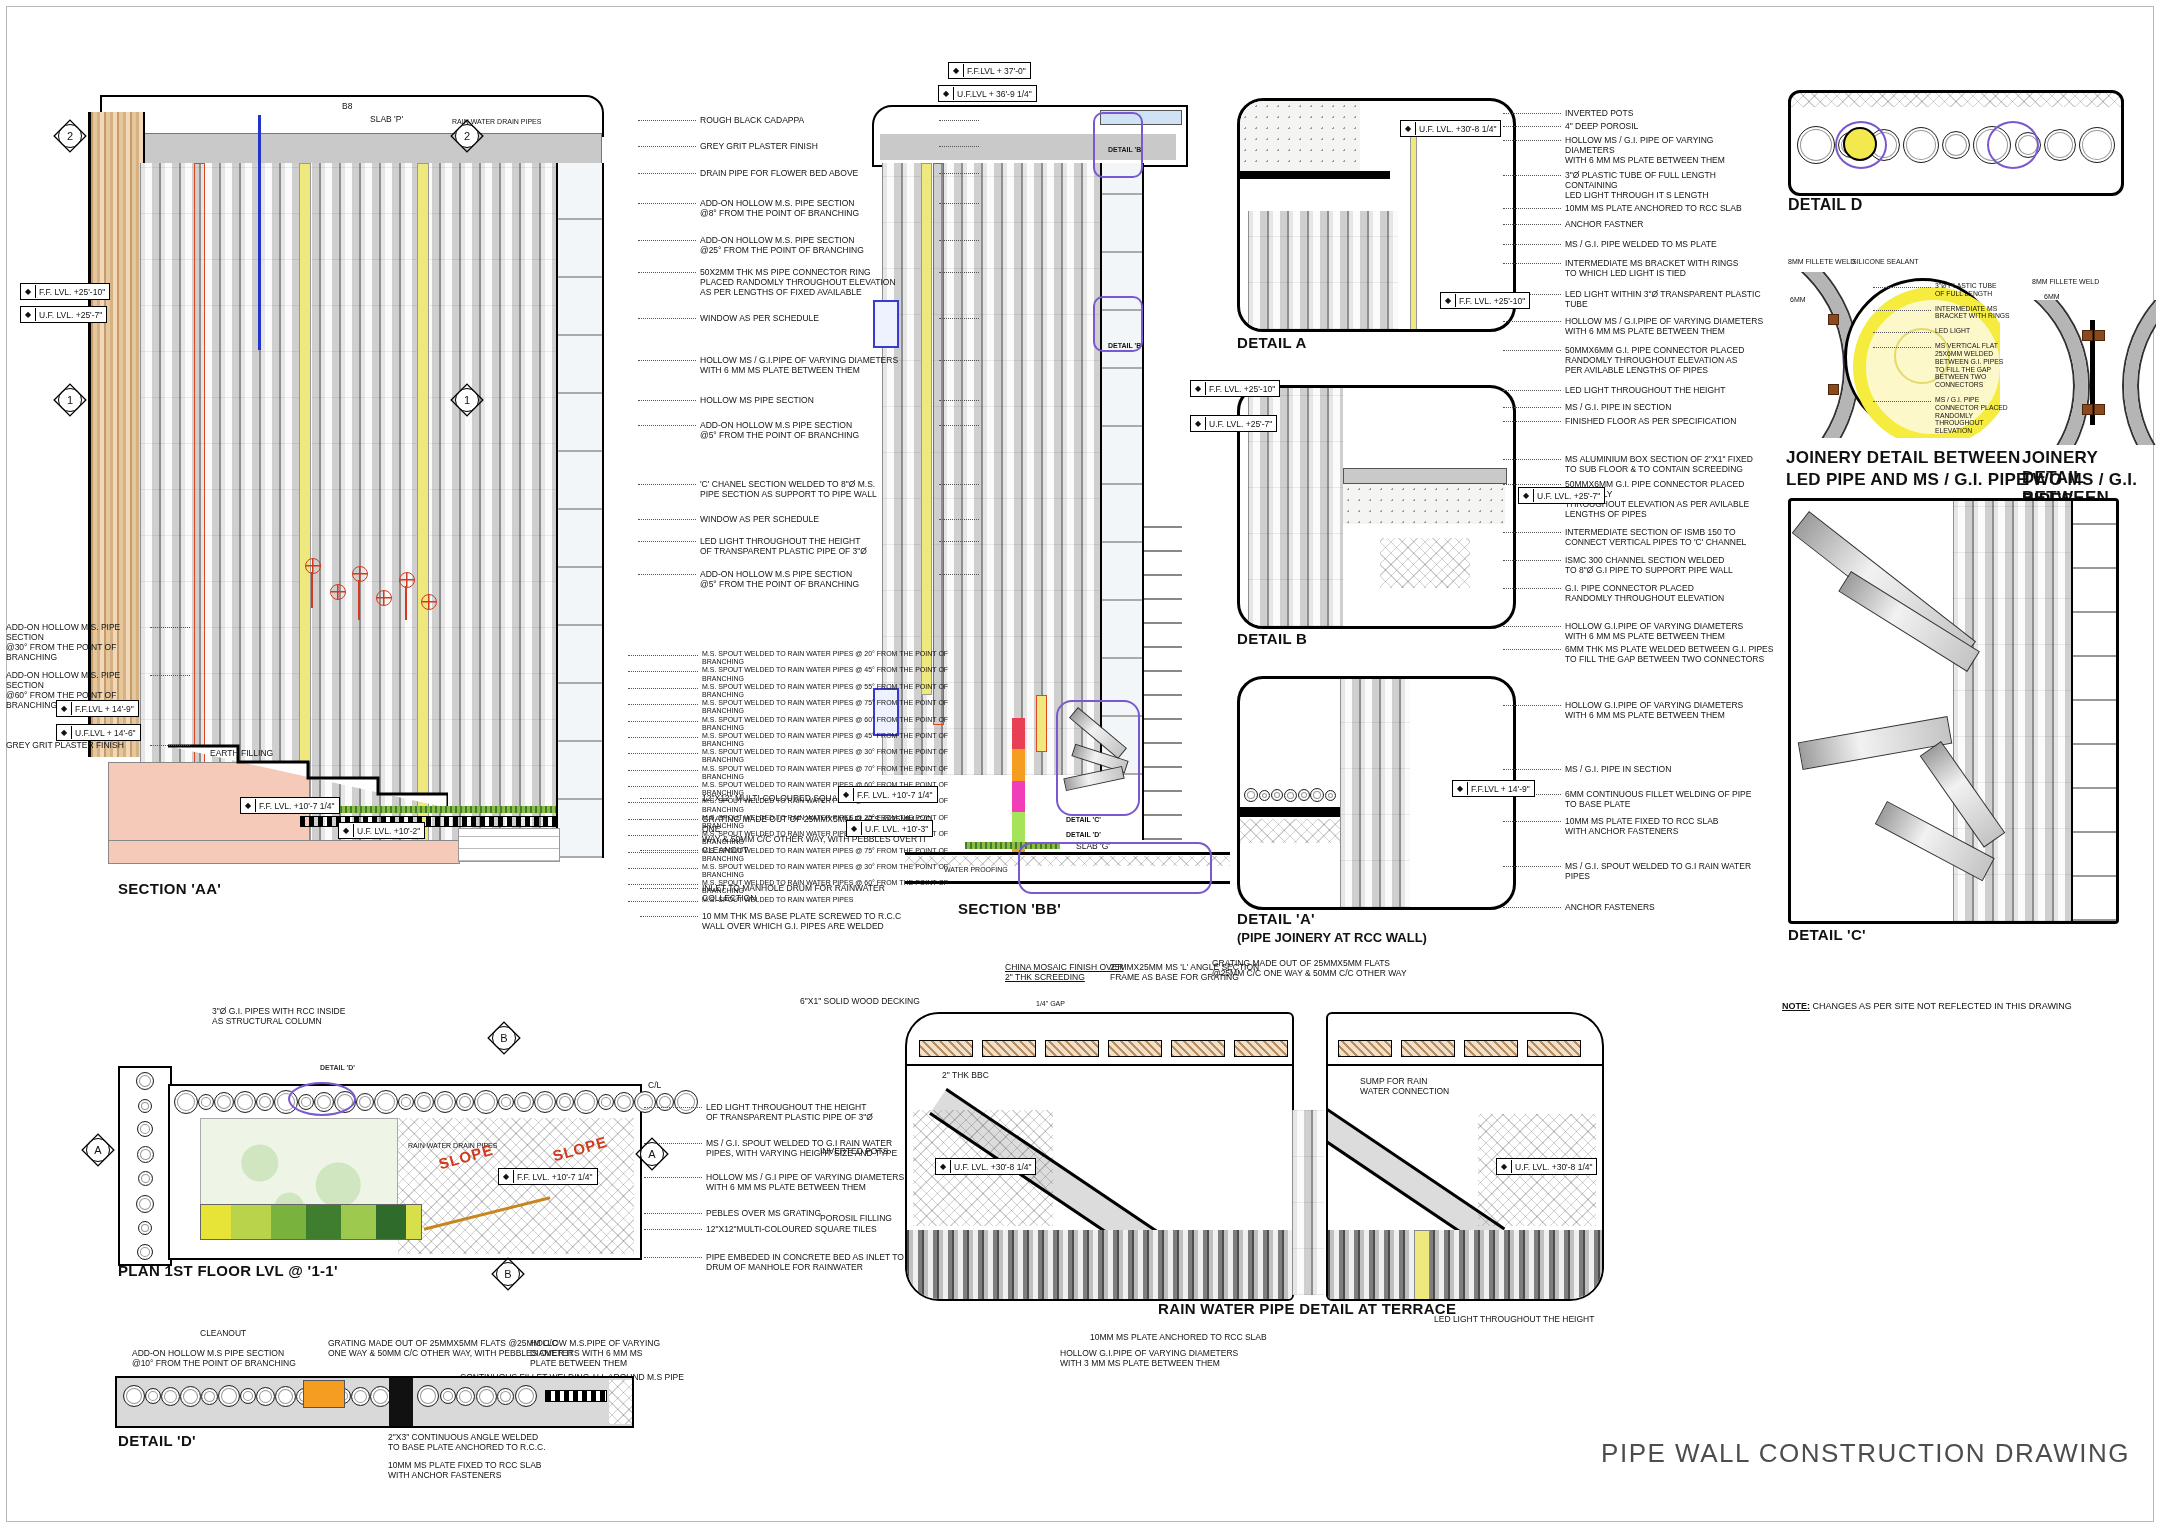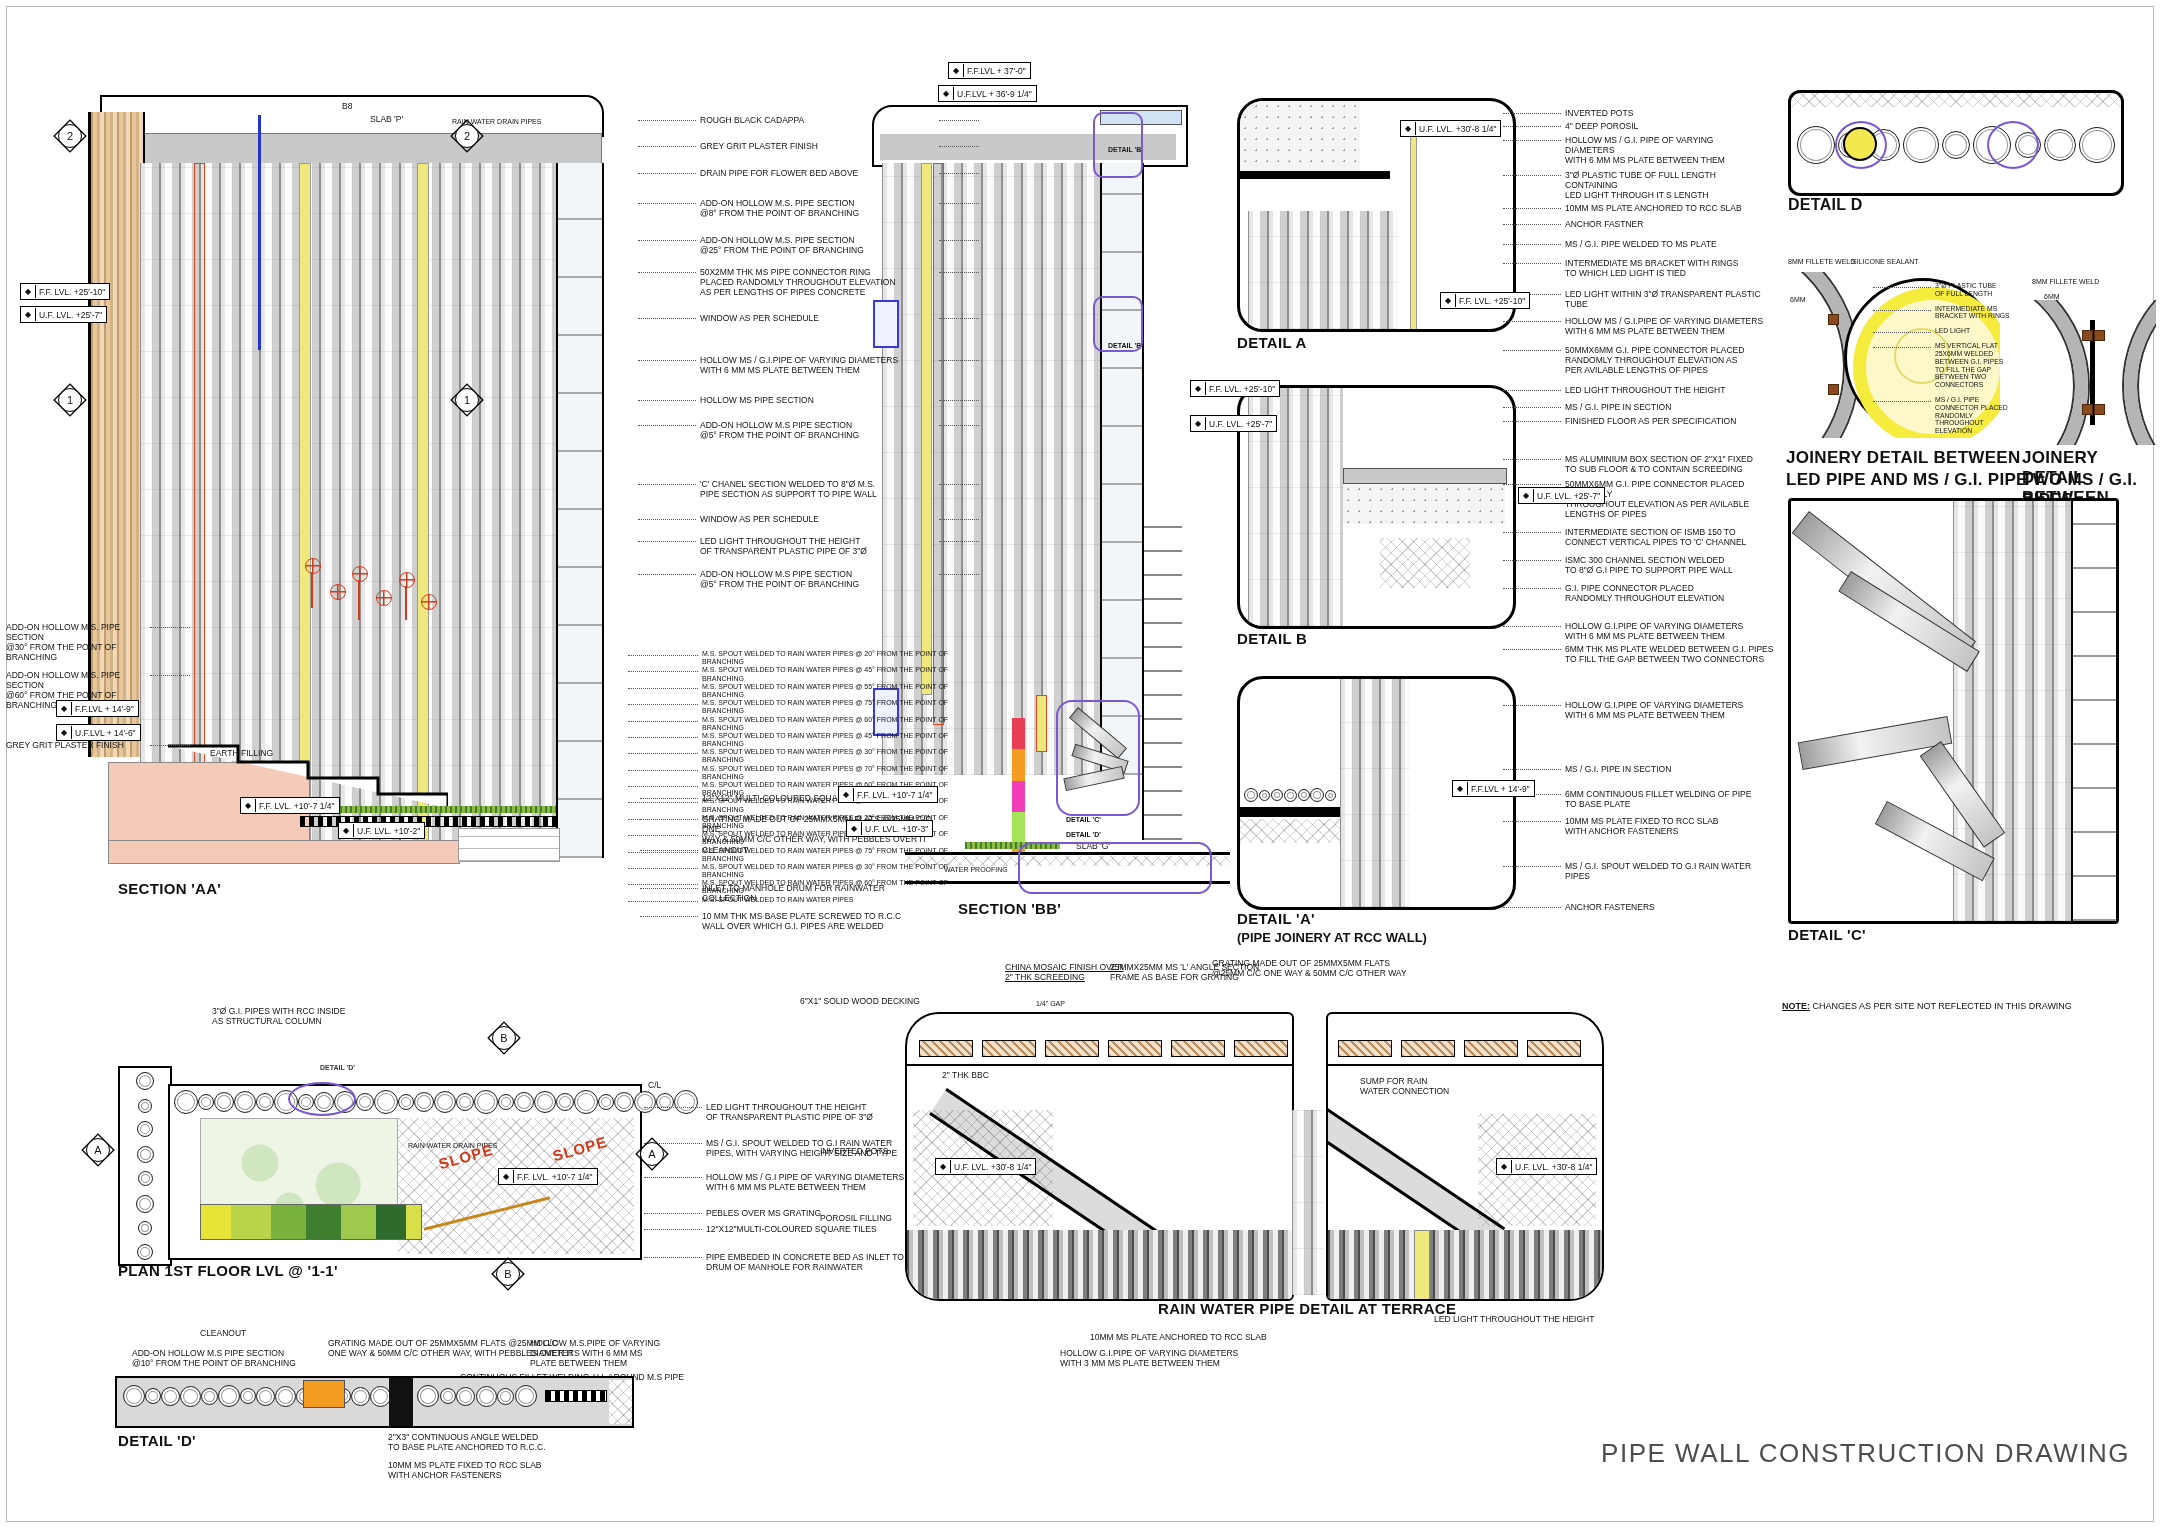--- a/index.html
+++ b/index.html
@@ -159,21 +159,21 @@
   <div class="ann-col leads-l leads-r" id="aaR" style="left:700px;top:115px;width:235px;">
       <div class="li">ROUGH BLACK CADAPPA</div>
       <div class="li">GREY GRIT PLASTER FINISH</div>
       <div class="li">DRAIN PIPE FOR FLOWER BED ABOVE</div>
       <div class="li">ADD-ON HOLLOW M.S. PIPE SECTION
 @8° FROM THE POINT OF BRANCHING</div>
       <div class="li">ADD-ON HOLLOW M.S. PIPE SECTION
 @25° FROM THE POINT OF BRANCHING</div>
       <div class="li">50X2MM THK MS PIPE CONNECTOR RING
 PLACED RANDOMLY THROUGHOUT ELEVATION
-AS PER LENGTHS OF PIPES CONCRETE</div>
+AS PER LENGTHS OF FIXED AVAILABLE</div>
       <div class="li">WINDOW AS PER SCHEDULE</div>
       <div class="li">HOLLOW  MS / G.I.PIPE OF VARYING DIAMETERS
 WITH 6 MM MS PLATE BETWEEN THEM</div>
       <div class="li">HOLLOW  MS PIPE SECTION</div>
       <div class="li">ADD-ON HOLLOW M.S PIPE SECTION
 @5° FROM THE POINT OF BRANCHING</div>
       <div class="li">'C' CHANEL SECTION WELDED TO 8"Ø M.S.
 PIPE SECTION AS SUPPORT TO PIPE WALL</div>
       <div class="li">WINDOW AS PER SCHEDULE</div>
       <div class="li">LED LIGHT THROUGHOUT THE HEIGHT

